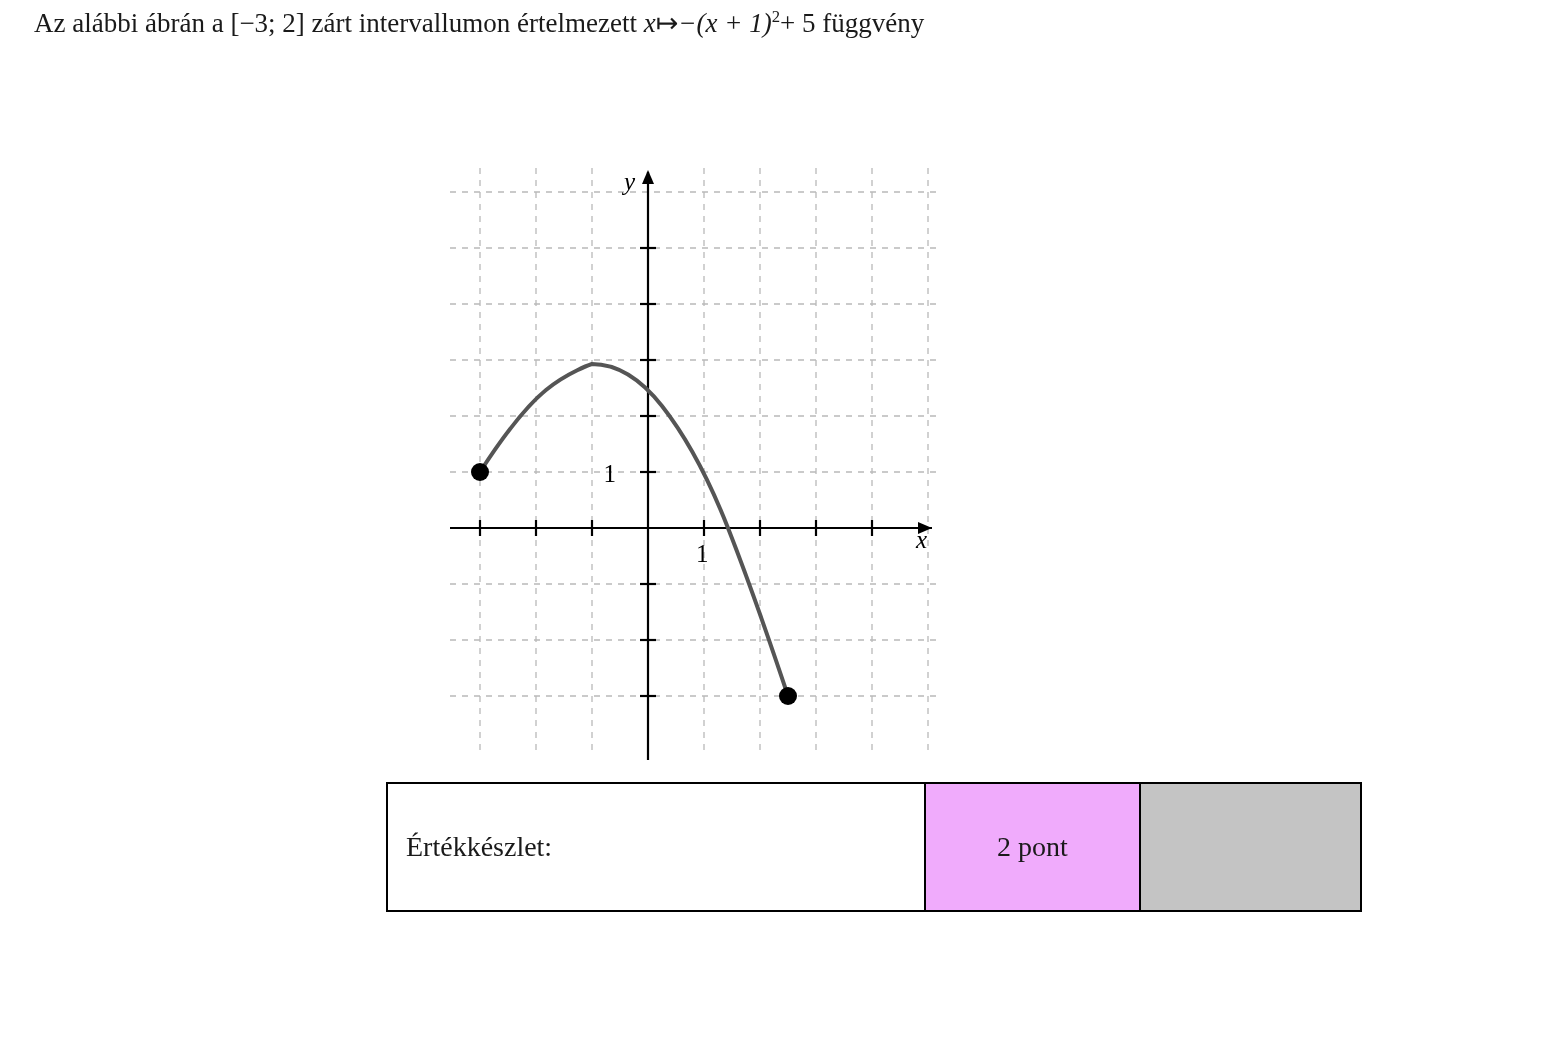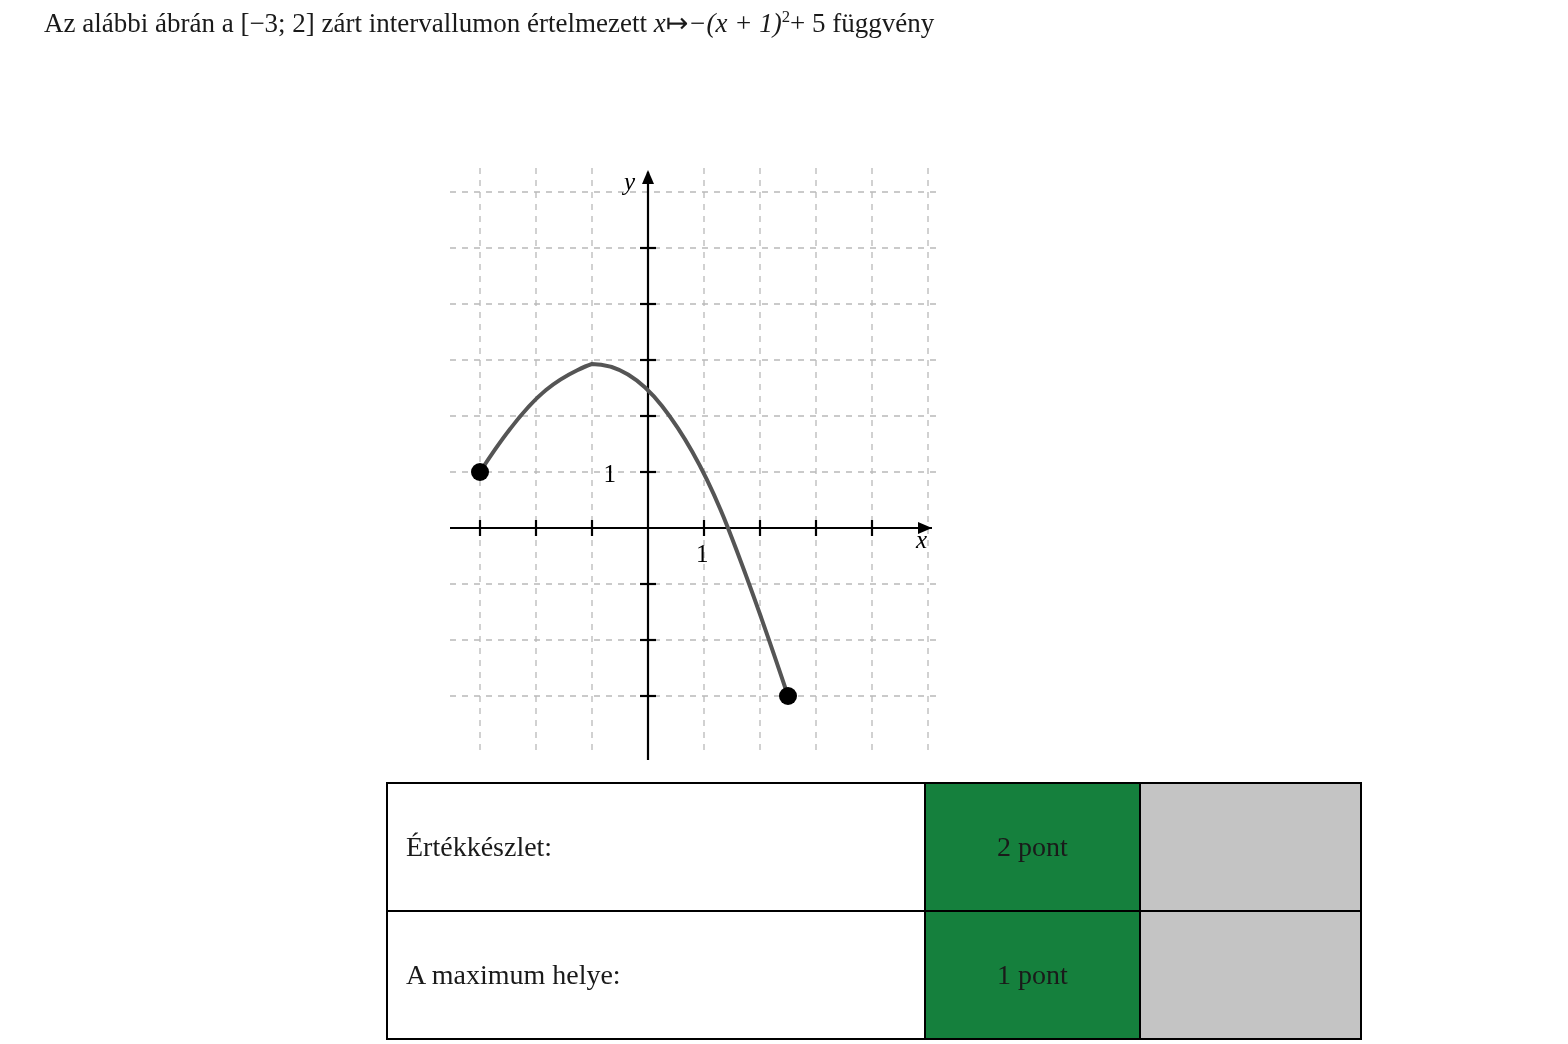--- a/index.html
+++ b/index.html
@@ -16,21 +16,21 @@
     overflow: hidden;
   }
   .page {
     position: relative;
     width: 1568px;
     height: 1044px;
   }
   
   .statement {
     position: absolute;
-    left: 44px;
+    left: 34px;
     top: 4px;
     width: 1300px;
     font-size: 27px;
     line-height: 1.42;
   }
   .statement .line { white-space: nowrap; }
   .mathish {
     font-family: "Liberation Serif", serif;
     font-style: italic;
   }
@@ -64,21 +64,21 @@
     vertical-align: middle;
   }
   .score-table td.label {
     width: 532px;
     padding-left: 18px;
     text-align: left;
   }
   .score-table td.points {
     width: 218px;
     text-align: center;
-    background: #15803d;
+    background: #f0abfc;
   }
   .score-table td.blank {
     width: 226px;
     background: #c4c4c4;
   }
 </style>
 </head>
 <body>
 
 <div class="page">
@@ -164,21 +164,16 @@
     </svg>
   </div>
 
   <table class="score-table">
     <tbody>
       <tr>
         <td class="label">Értékkészlet:</td>
         <td class="points">2 pont</td>
         <td class="blank"></td>
       </tr>
-      <tr>
-        <td class="label">A maximum helye:</td>
-        <td class="points">1 pont</td>
-        <td class="blank"></td>
-      </tr>
     </tbody>
   </table>
 
 </div>
 
 </body></html>

